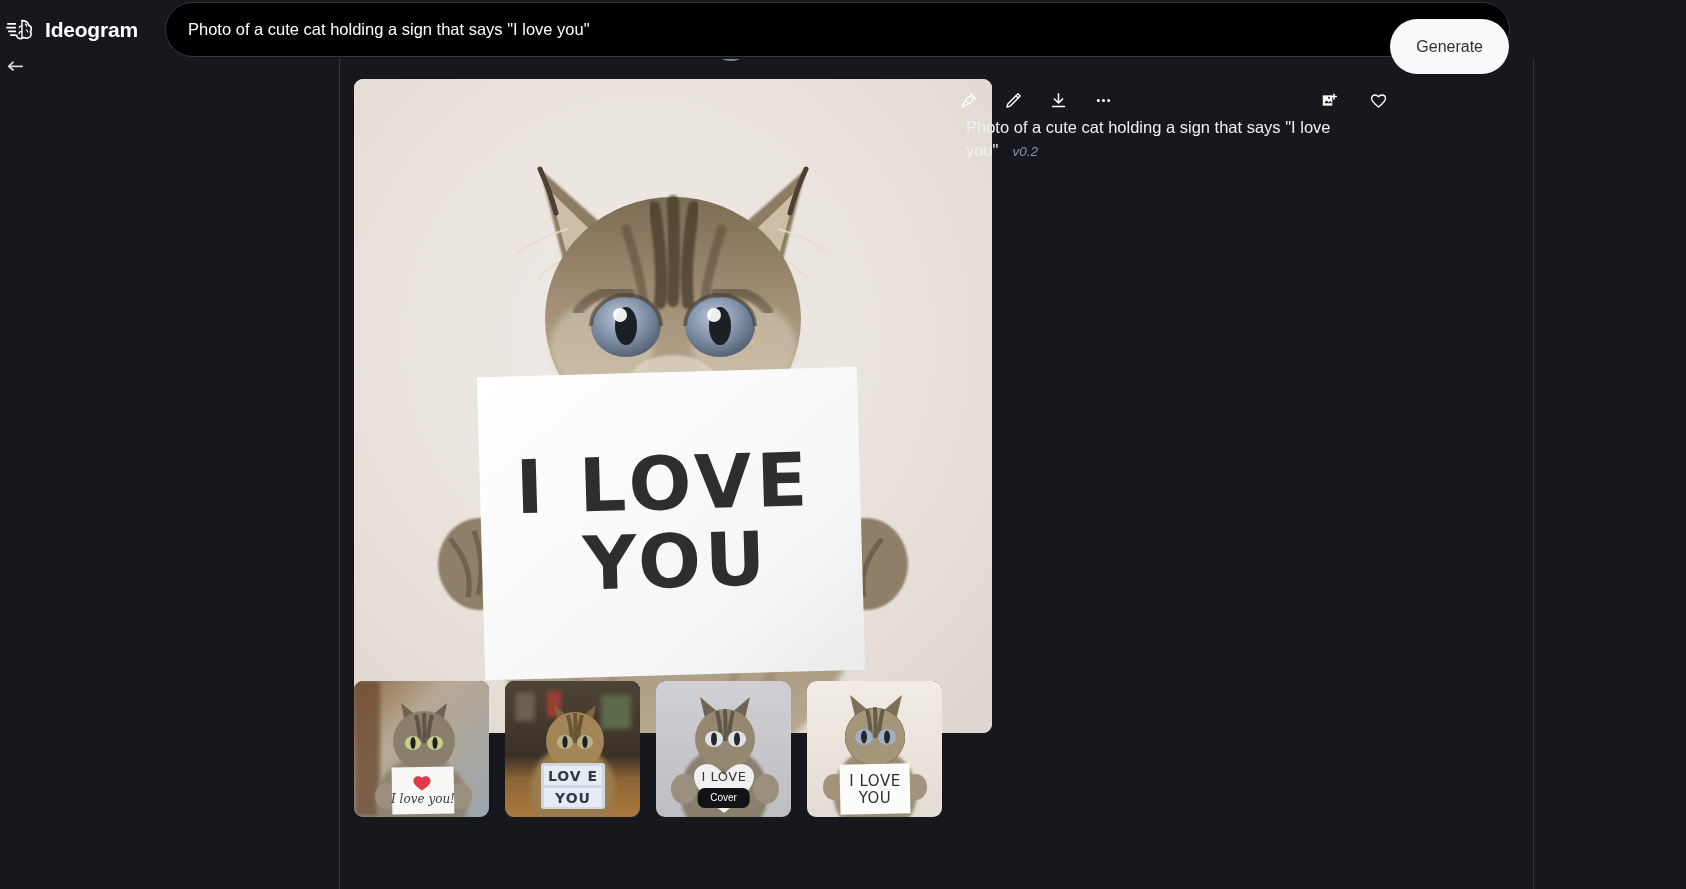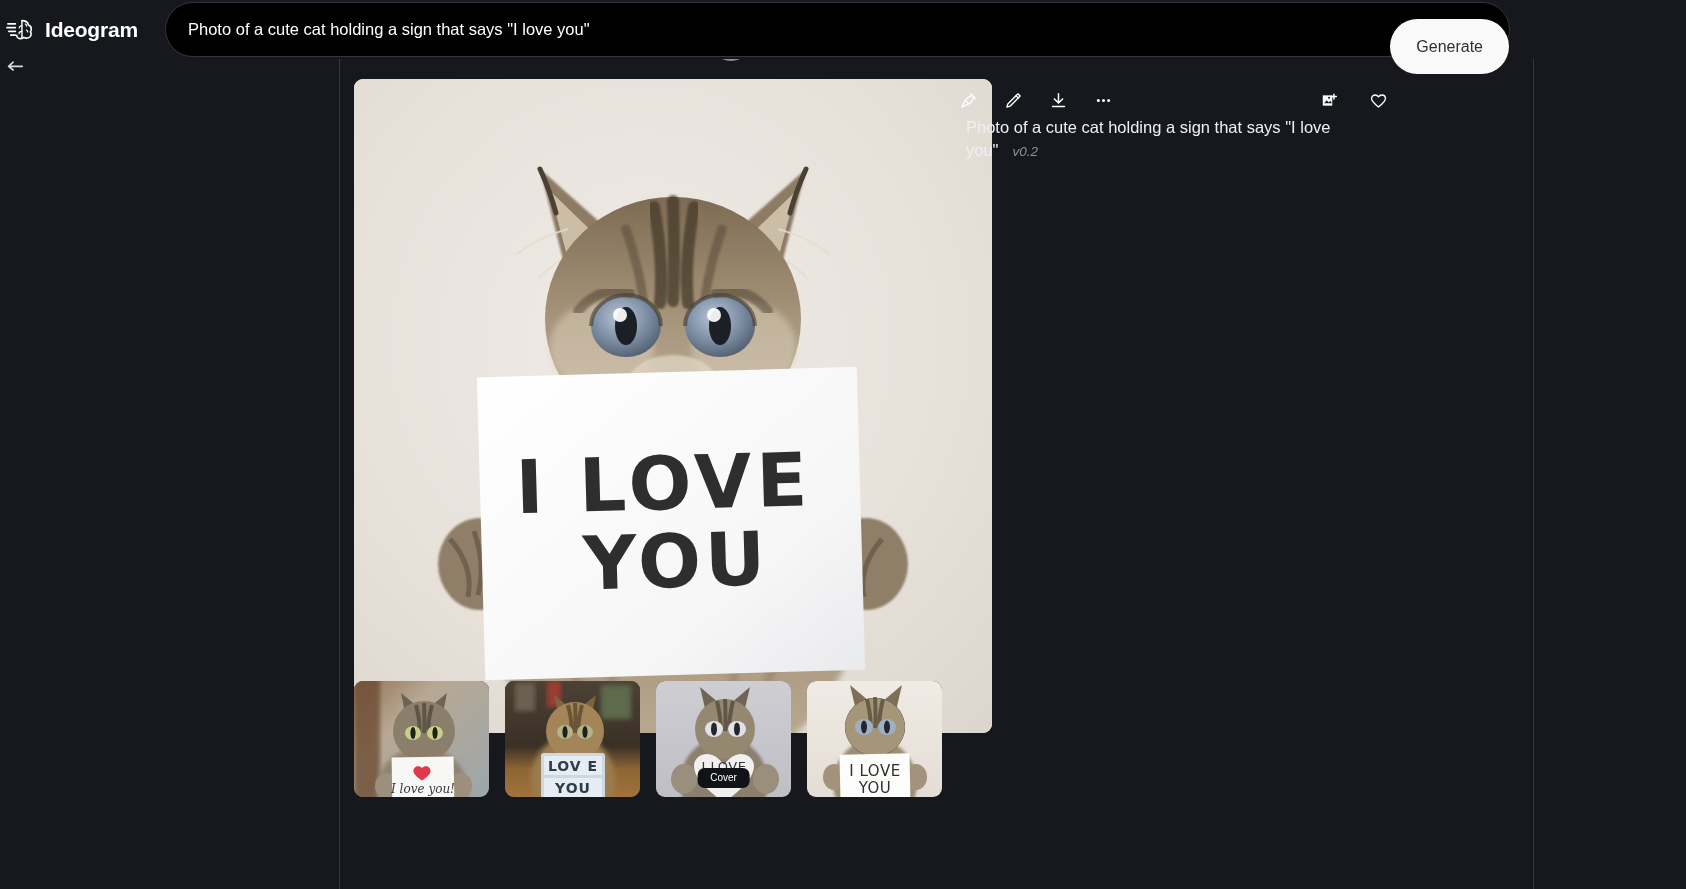--- a/index.html
+++ b/index.html
@@ -99,21 +99,21 @@
     position: absolute; left: 626px; top: 57px; width: 404px;
     color: #eef0f3; font-size: 16.5px; line-height: 1.42;
     font-weight: 500;
   }
   .version { color: #8d929c; font-size: 13.5px; font-style: italic; font-weight: 400; margin-left: 14px; }
 
   
   .thumbs { position: absolute; left: 14px; top: 622px; display: flex; gap: 16px; }
   .thumb {
     position: relative;
-    width: 135px; height: 116px;
+    width: 135px; height: 136px;
     border-radius: 9px; overflow: hidden;
     background: #2a2d34; cursor: pointer;
   }
   .cover-badge {
     position: absolute; left: 50%; transform: translateX(-50%);
     bottom: 9px;
     background: #121316; color: #ffffff;
     font-size: 10px; padding: 4px 13px 5px;
     border-radius: 7px; white-space: nowrap;
   }

